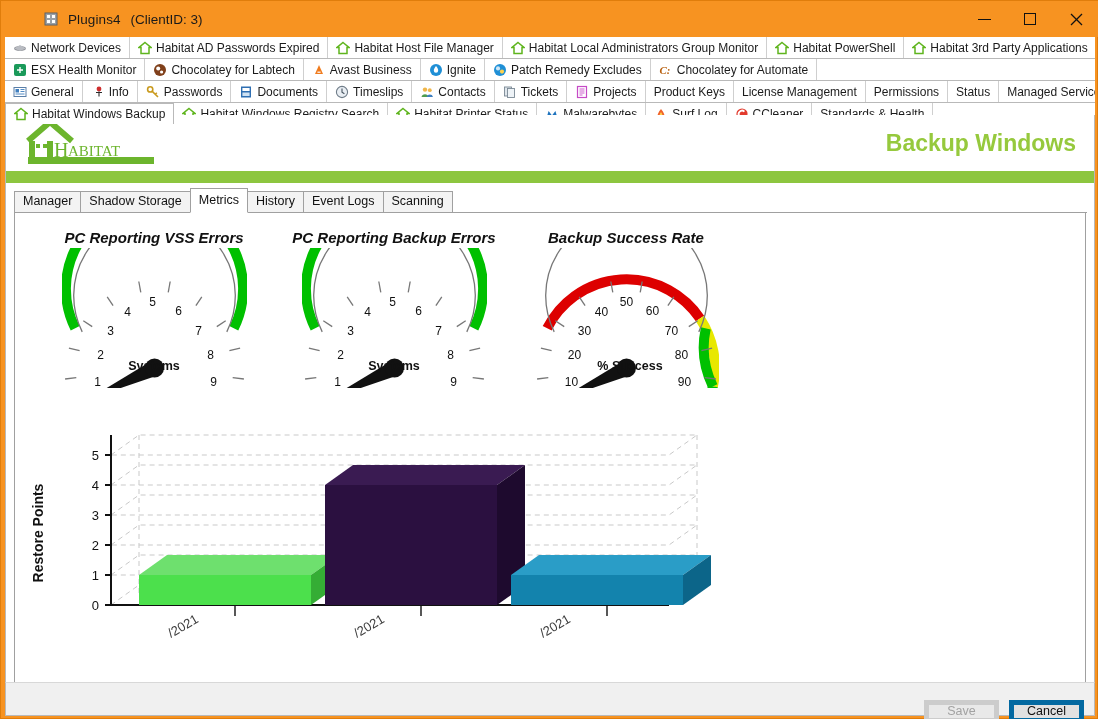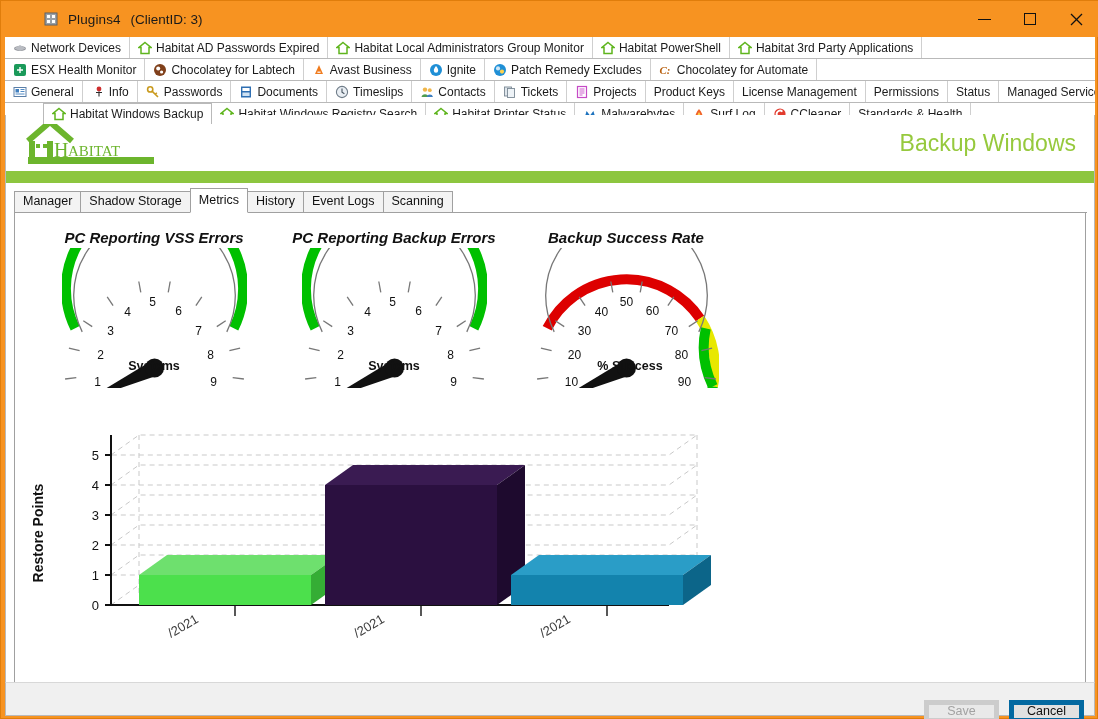--- a/index.html
+++ b/index.html
@@ -44,21 +44,21 @@
   #tabstrips {
     position: absolute; left: 4px; top: 36px; width: 1090px;
     background: #ffffff;
   }
   .tabrow {
     display: flex; align-items: stretch; flex-wrap: nowrap;
     background: #ffffff; height: 22px;
     border-bottom: 1px solid #b9b9b9;
     overflow: hidden;
   }
-  .tabrow.row4 { border-bottom: 1px solid #b9b9b9; padding-left: 38px; }
+  .tabrow.row4 { border-bottom: 1px solid #b9b9b9; }
   .ptab {
     display: flex; align-items: center; gap: 4px;
     padding: 0 8px;
     font-size: 12px; color: #1b1b1b;
     border-right: 1px solid #cfcfcf;
     white-space: nowrap;
     background: #ffffff;
     cursor: default;
     justify-content: flex-end;
   }
@@ -83,21 +83,21 @@
     border-left: 1px solid #b9b9b9;
     border-right: 1px solid #b9b9b9;
   }
   #brandbar {
     position: relative; height: 56px; background: #ffffff;
     display: flex; align-items: center; justify-content: space-between;
   }
   #logo { margin-left: 14px; width: 140px; height: 52px; position: relative; }
   #pagetitle {
     margin-right: 18px;
-    font-size: 23px; font-weight: normal; color: #96c93d;
+    font-size: 23px; font-weight: bold; color: #96c93d;
     font-family: "Liberation Sans", sans-serif;
   }
   #greenbar { height: 12px; background: #8dc63f; margin: 0 0 0 0; }
 
   
   #innertabs {
     position: relative; height: 22px; margin: 8px 0 0 8px;
     display: flex; align-items: flex-end;
     border-bottom: 1px solid #a0a0a0;
     width: 1073px;
@@ -205,20 +205,28 @@
         </span>
         <span>Network Devices</span>
       </div>
       <div class="ptab">
         <span class="ic">
           <svg width="14" height="14" viewBox="0 0 14 14">
               <path d="M7 1.5 L13 6.5 L11 6.5 L11 12.5 L3 12.5 L3 6.5 L1 6.5 Z" fill="none" stroke="#5fb51e" stroke-width="1.5"></path>
             </svg>
         </span>
         <span>Habitat AD Passwords Expired</span>
+      </div>
+      <div class="ptab">
+        <span class="ic">
+          <svg width="14" height="14" viewBox="0 0 14 14">
+              <path d="M7 1.5 L13 6.5 L11 6.5 L11 12.5 L3 12.5 L3 6.5 L1 6.5 Z" fill="none" stroke="#5fb51e" stroke-width="1.5"></path>
+            </svg>
+        </span>
+        <span>Habitat Host File Manager</span>
       </div>
       <div class="ptab">
         <span class="ic">
           <svg width="14" height="14" viewBox="0 0 14 14">
               <path d="M7 1.5 L13 6.5 L11 6.5 L11 12.5 L3 12.5 L3 6.5 L1 6.5 Z" fill="none" stroke="#5fb51e" stroke-width="1.5"></path>
             </svg>
         </span>
         <span>Habitat Local Administrators Group Monitor</span>
       </div>
       <div class="ptab">

